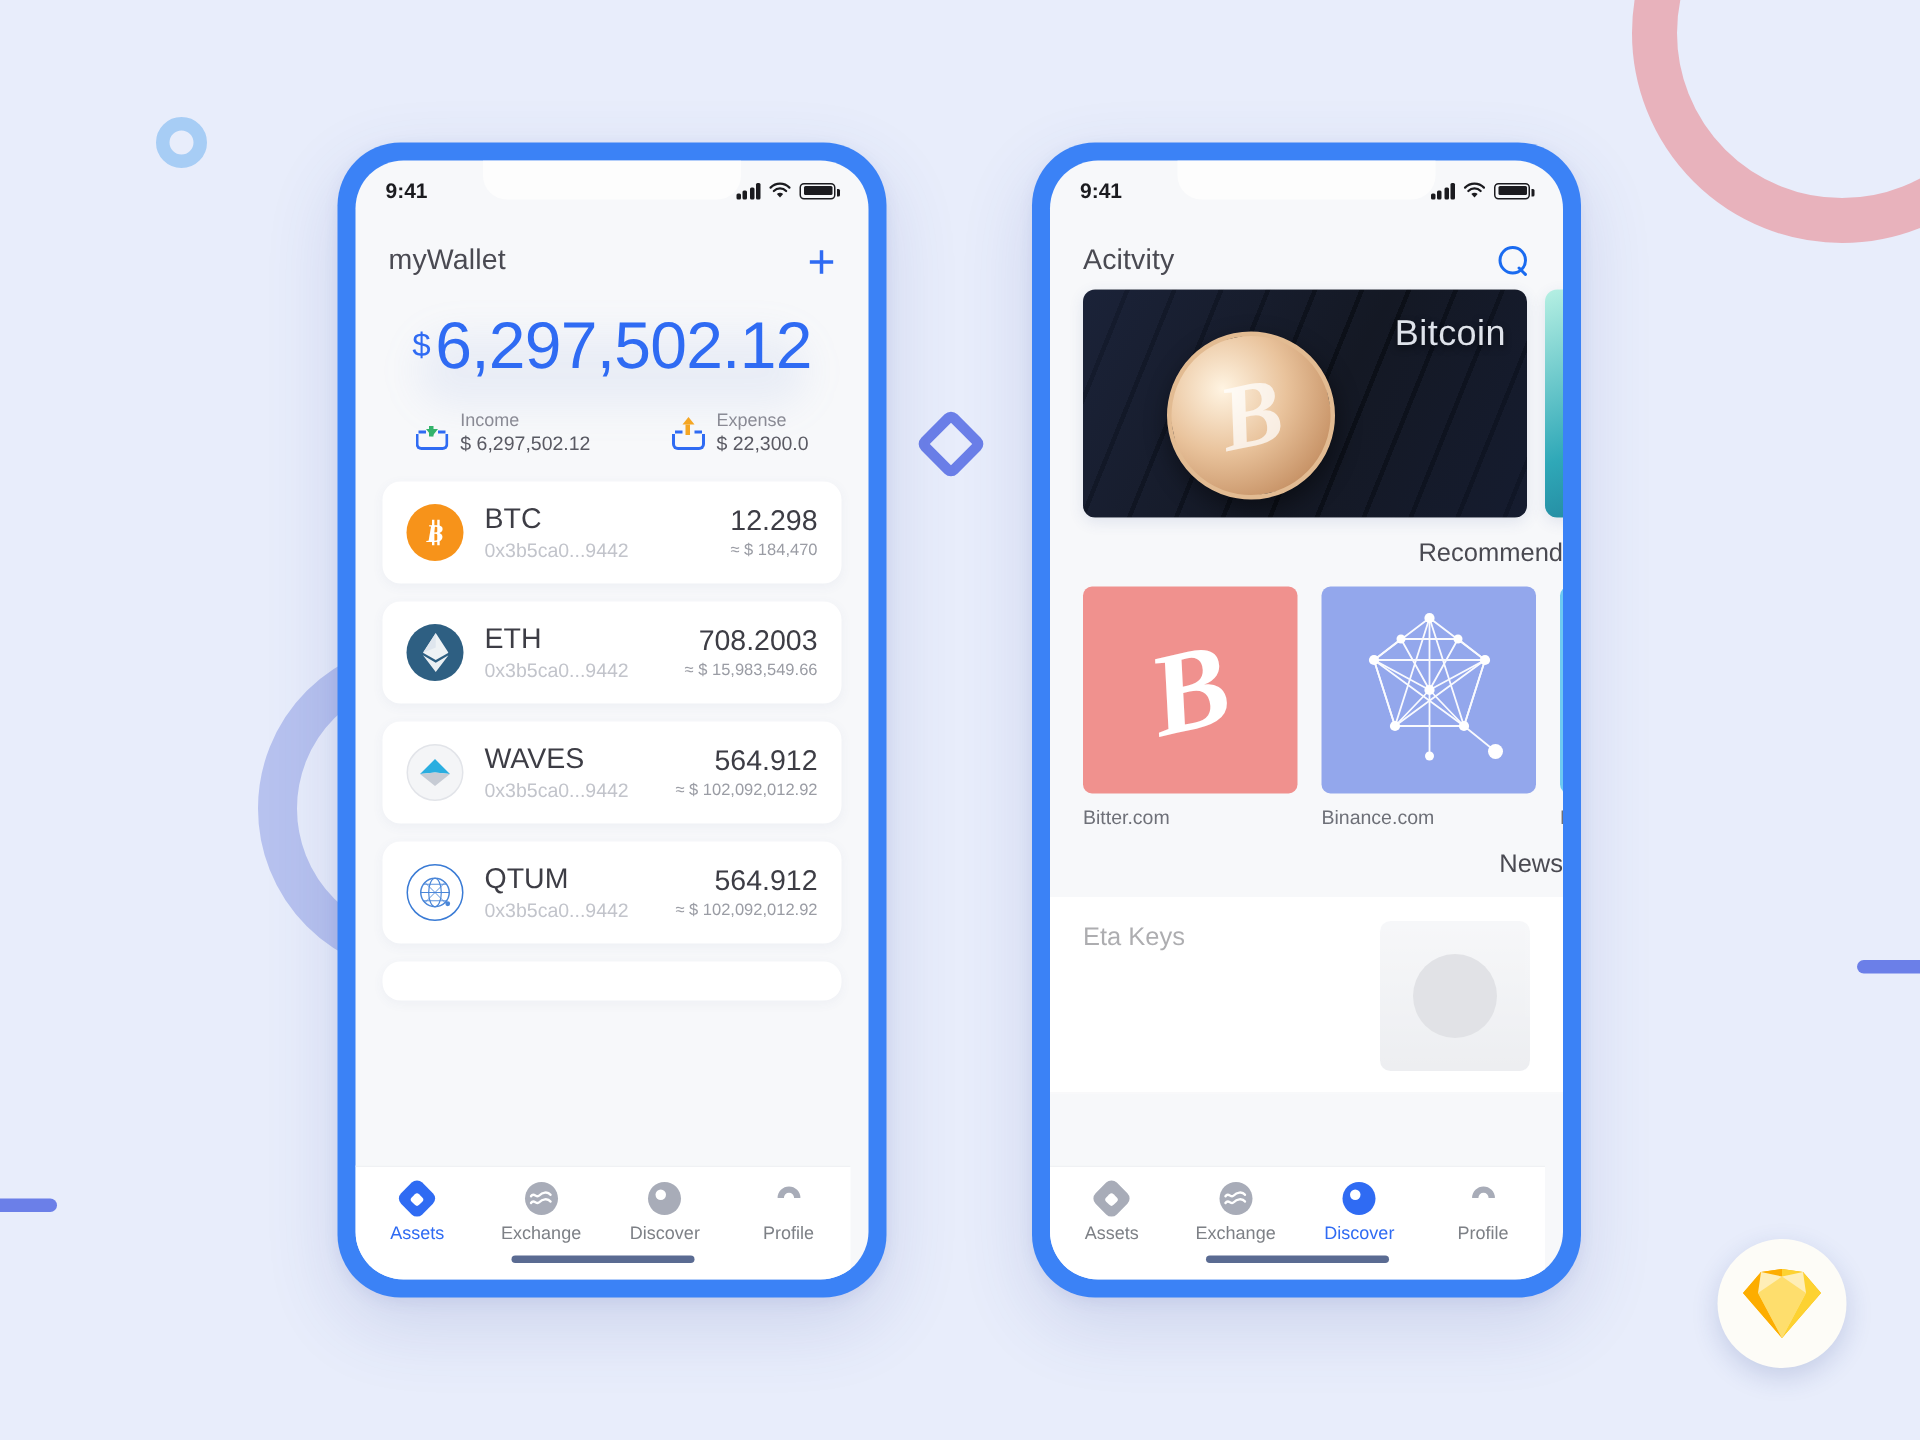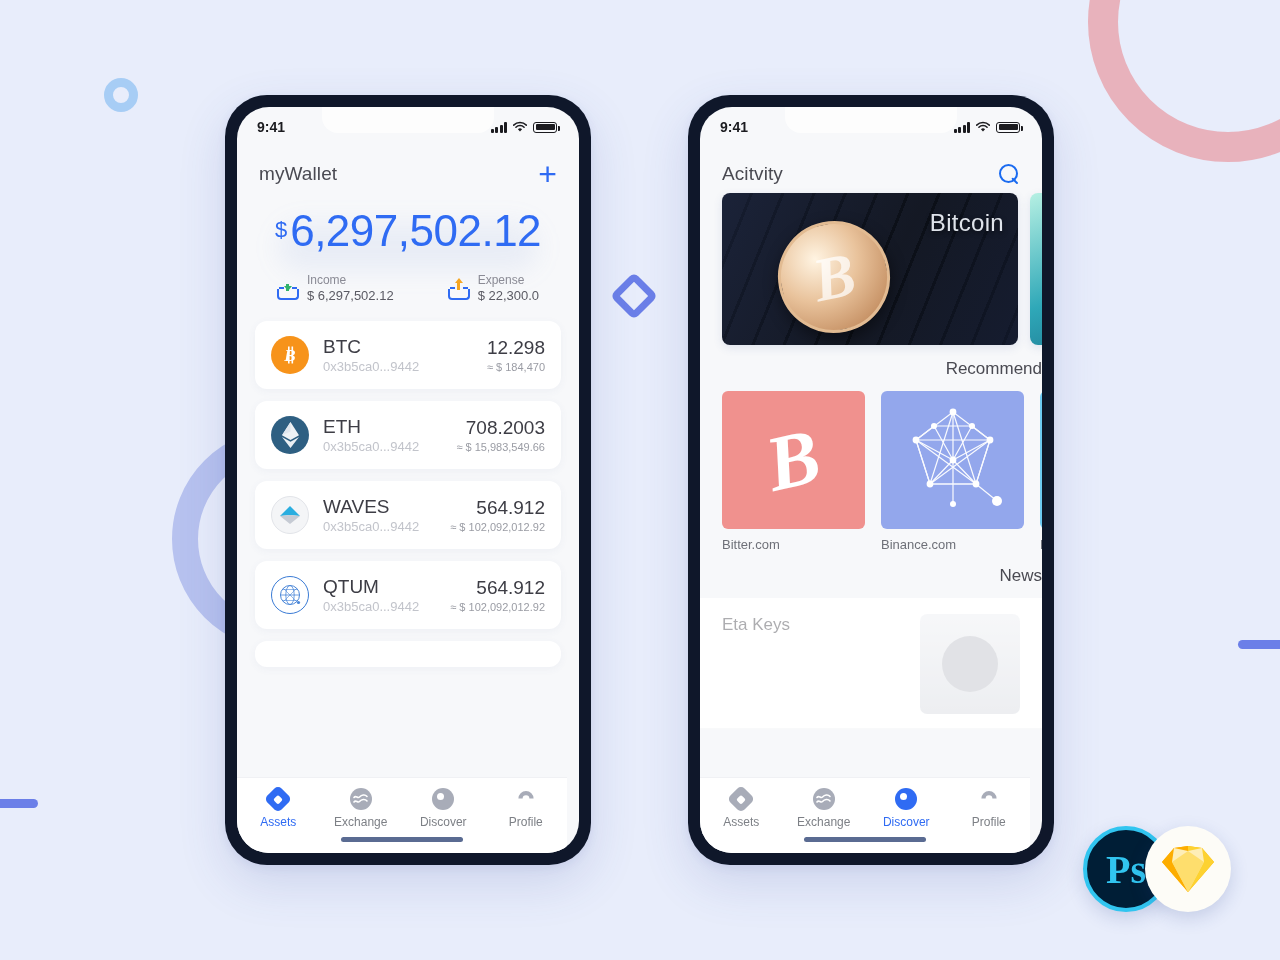--- a/index.html
+++ b/index.html
@@ -57,21 +57,21 @@
   .badge-sketch {
     left: 62px; top: 0;
     background: #fdfcf7;
     display: flex; align-items: center; justify-content: center;
     box-shadow: 0 6px 18px rgba(40,60,140,.18);
   }
 
   
   .phone {
     position: absolute;
-    background: #0f172a;
+    background: #3b82f6;
     border-radius: 42px;
     box-shadow: 0 18px 48px rgba(60,80,160,.16), 0 3px 10px rgba(60,80,160,.08);
     overflow: hidden;
   }
   .phone-1 { left: 225px; top: 95px; width: 366px; height: 770px; padding: 12px; }
   .phone-2 { left: 688px; top: 95px; width: 366px; height: 770px; padding: 12px; }
   .screen {
     position: relative;
     width: 100%; height: 100%;
     border-radius: 32px;
@@ -558,21 +558,20 @@
               </svg>
           </div>
           <div class="tab-label">Profile</div>
         </div>
         <div class="home-ind"></div>
       </div>
     </div>
   </div>
 
   <div class="badges">
-    <div class="badge badge-ps">Ps</div>
     <div class="badge badge-sketch">
       <svg width="52" height="46" viewBox="0 0 52 46">
         <path d="M12 2 26 0 40 2 52 16 26 46 0 16z" fill="#fdb300"></path>
         <path d="M12 2 26 0 26 46 0 16z" fill="#fdad00"></path>
         <path d="M26 0 40 2 52 16 26 46z" fill="#fdd231"></path>
         <path d="M12 2 10 16 26 46 42 16 40 2 26 5z" fill="#feeeb7"></path>
         <path d="M26 5 10 16 26 46 42 16z" fill="#fdd231" opacity=".55"></path>
       </svg>
     </div>
   </div>

